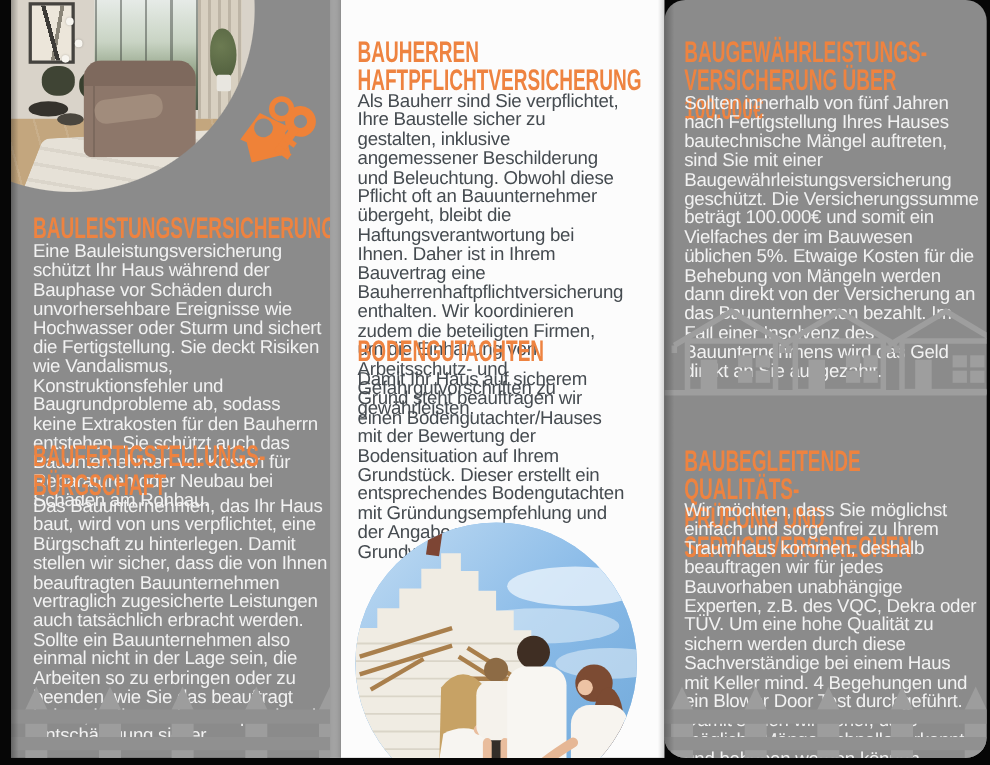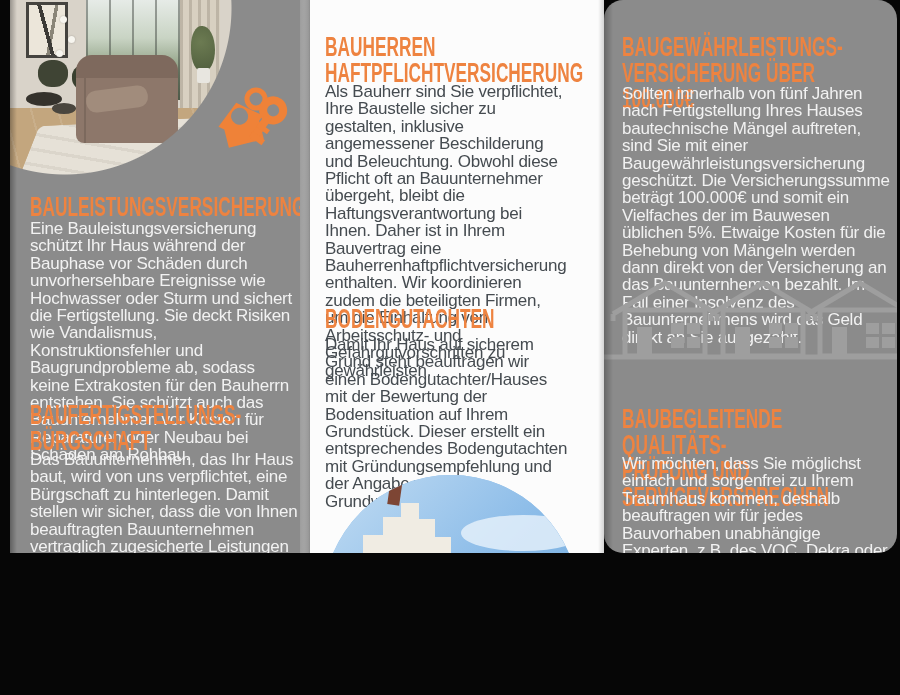--- a/index.html
+++ b/index.html
@@ -3,21 +3,21 @@
 <meta charset="utf-8">
 <style>
   html,body{margin:0;padding:0;}
   body{
     width:900px;height:695px;background:#000;
     font-family:"Liberation Sans", sans-serif;
     overflow:hidden;position:relative;
   }
   .stage{position:absolute;left:0;top:0;width:900px;height:695px;background:#060606;}
 
-  .panel{position:absolute;top:0;height:553px;overflow:hidden;}
+  .panel{position:absolute;top:0;height:689px;overflow:hidden;}
   #panel-left{left:10px;width:300px;background:#8b8b8b;}
   #panel-mid{left:300px;width:304px;background:#fcfcfc;}
   #panel-right{left:604px;width:293px;background:#8b8b8b;border-radius:19px;}
 
   
   #panel-left::before{content:"";position:absolute;left:0;top:0;bottom:0;width:7px;z-index:9;
     background:linear-gradient(90deg,rgba(0,0,0,.30),rgba(0,0,0,0));}
   #panel-left::after{content:"";position:absolute;right:0;top:0;bottom:0;width:10px;z-index:9;
     background:linear-gradient(90deg,rgba(0,0,0,0),rgba(0,0,0,.45));}
   #panel-mid::before{content:"";position:absolute;left:0;top:0;bottom:0;width:9px;z-index:9;

